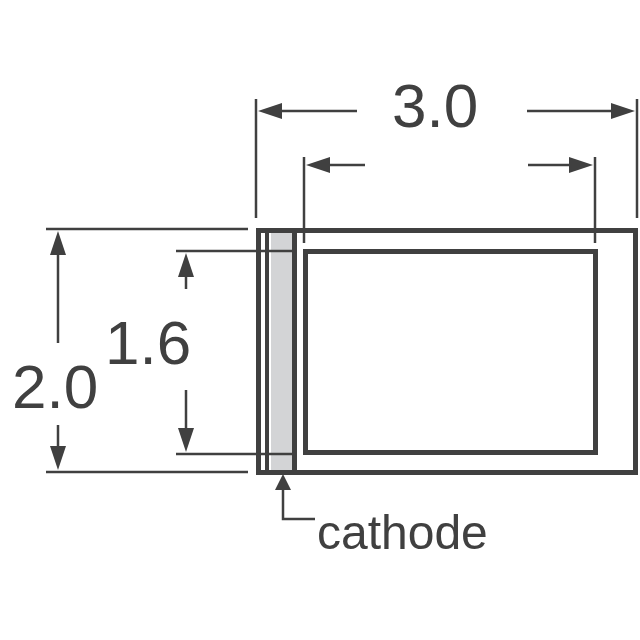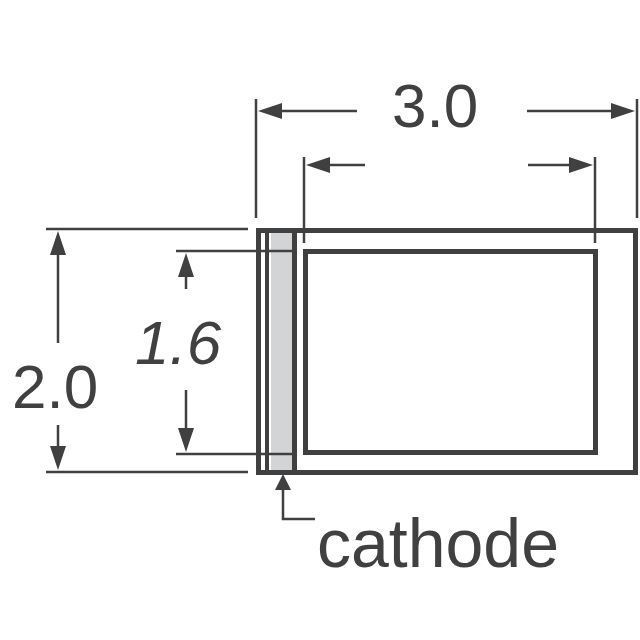--- a/index.html
+++ b/index.html
@@ -7,21 +7,21 @@
     #stage { position: relative; width: 640px; height: 640px; }
     svg { position: absolute; left: 0; top: 0; }
     .lbl {
       position: absolute;
       font-family: "Liberation Sans", sans-serif;
       color: #404040;
       line-height: 1;
       white-space: nowrap;
     }
     .dim { font-size: 62px; }
-    .cap { font-size: 68px; }
+    .cap { font-size: 48px; }
   </style>
 </head>
 <body>
 
 <div id="stage">
   <svg width="640" height="640" viewBox="0 0 640 640">
     <defs>
       <marker id="ah" viewBox="0 0 10 10" refX="10" refY="5" markerWidth="10" markerHeight="10" markerUnits="userSpaceOnUse" orient="auto-start-reverse">
       </marker>
     </defs>
@@ -71,15 +71,15 @@
 
       <polygon points="186,253 178,277 194,277"></polygon>
       <polygon points="186,452 178,428 194,428"></polygon>
 
       <polygon points="283,474 275,490 291,490"></polygon>
     </g>
   </svg>
 
   <span class="lbl dim" style="left:392px; top:75px;">3.0</span>
   <span class="lbl dim" style="left:12px; top:356px;">2.0</span>
-  <span class="lbl dim" style="left:135px; top:312px;font-style:italic;">1.6</span>
+  <span class="lbl dim" style="left:105px; top:312px;">1.6</span>
   <span class="lbl cap" style="left:317px; top:509px;">cathode</span>
 </div>
 
 </body></html>

